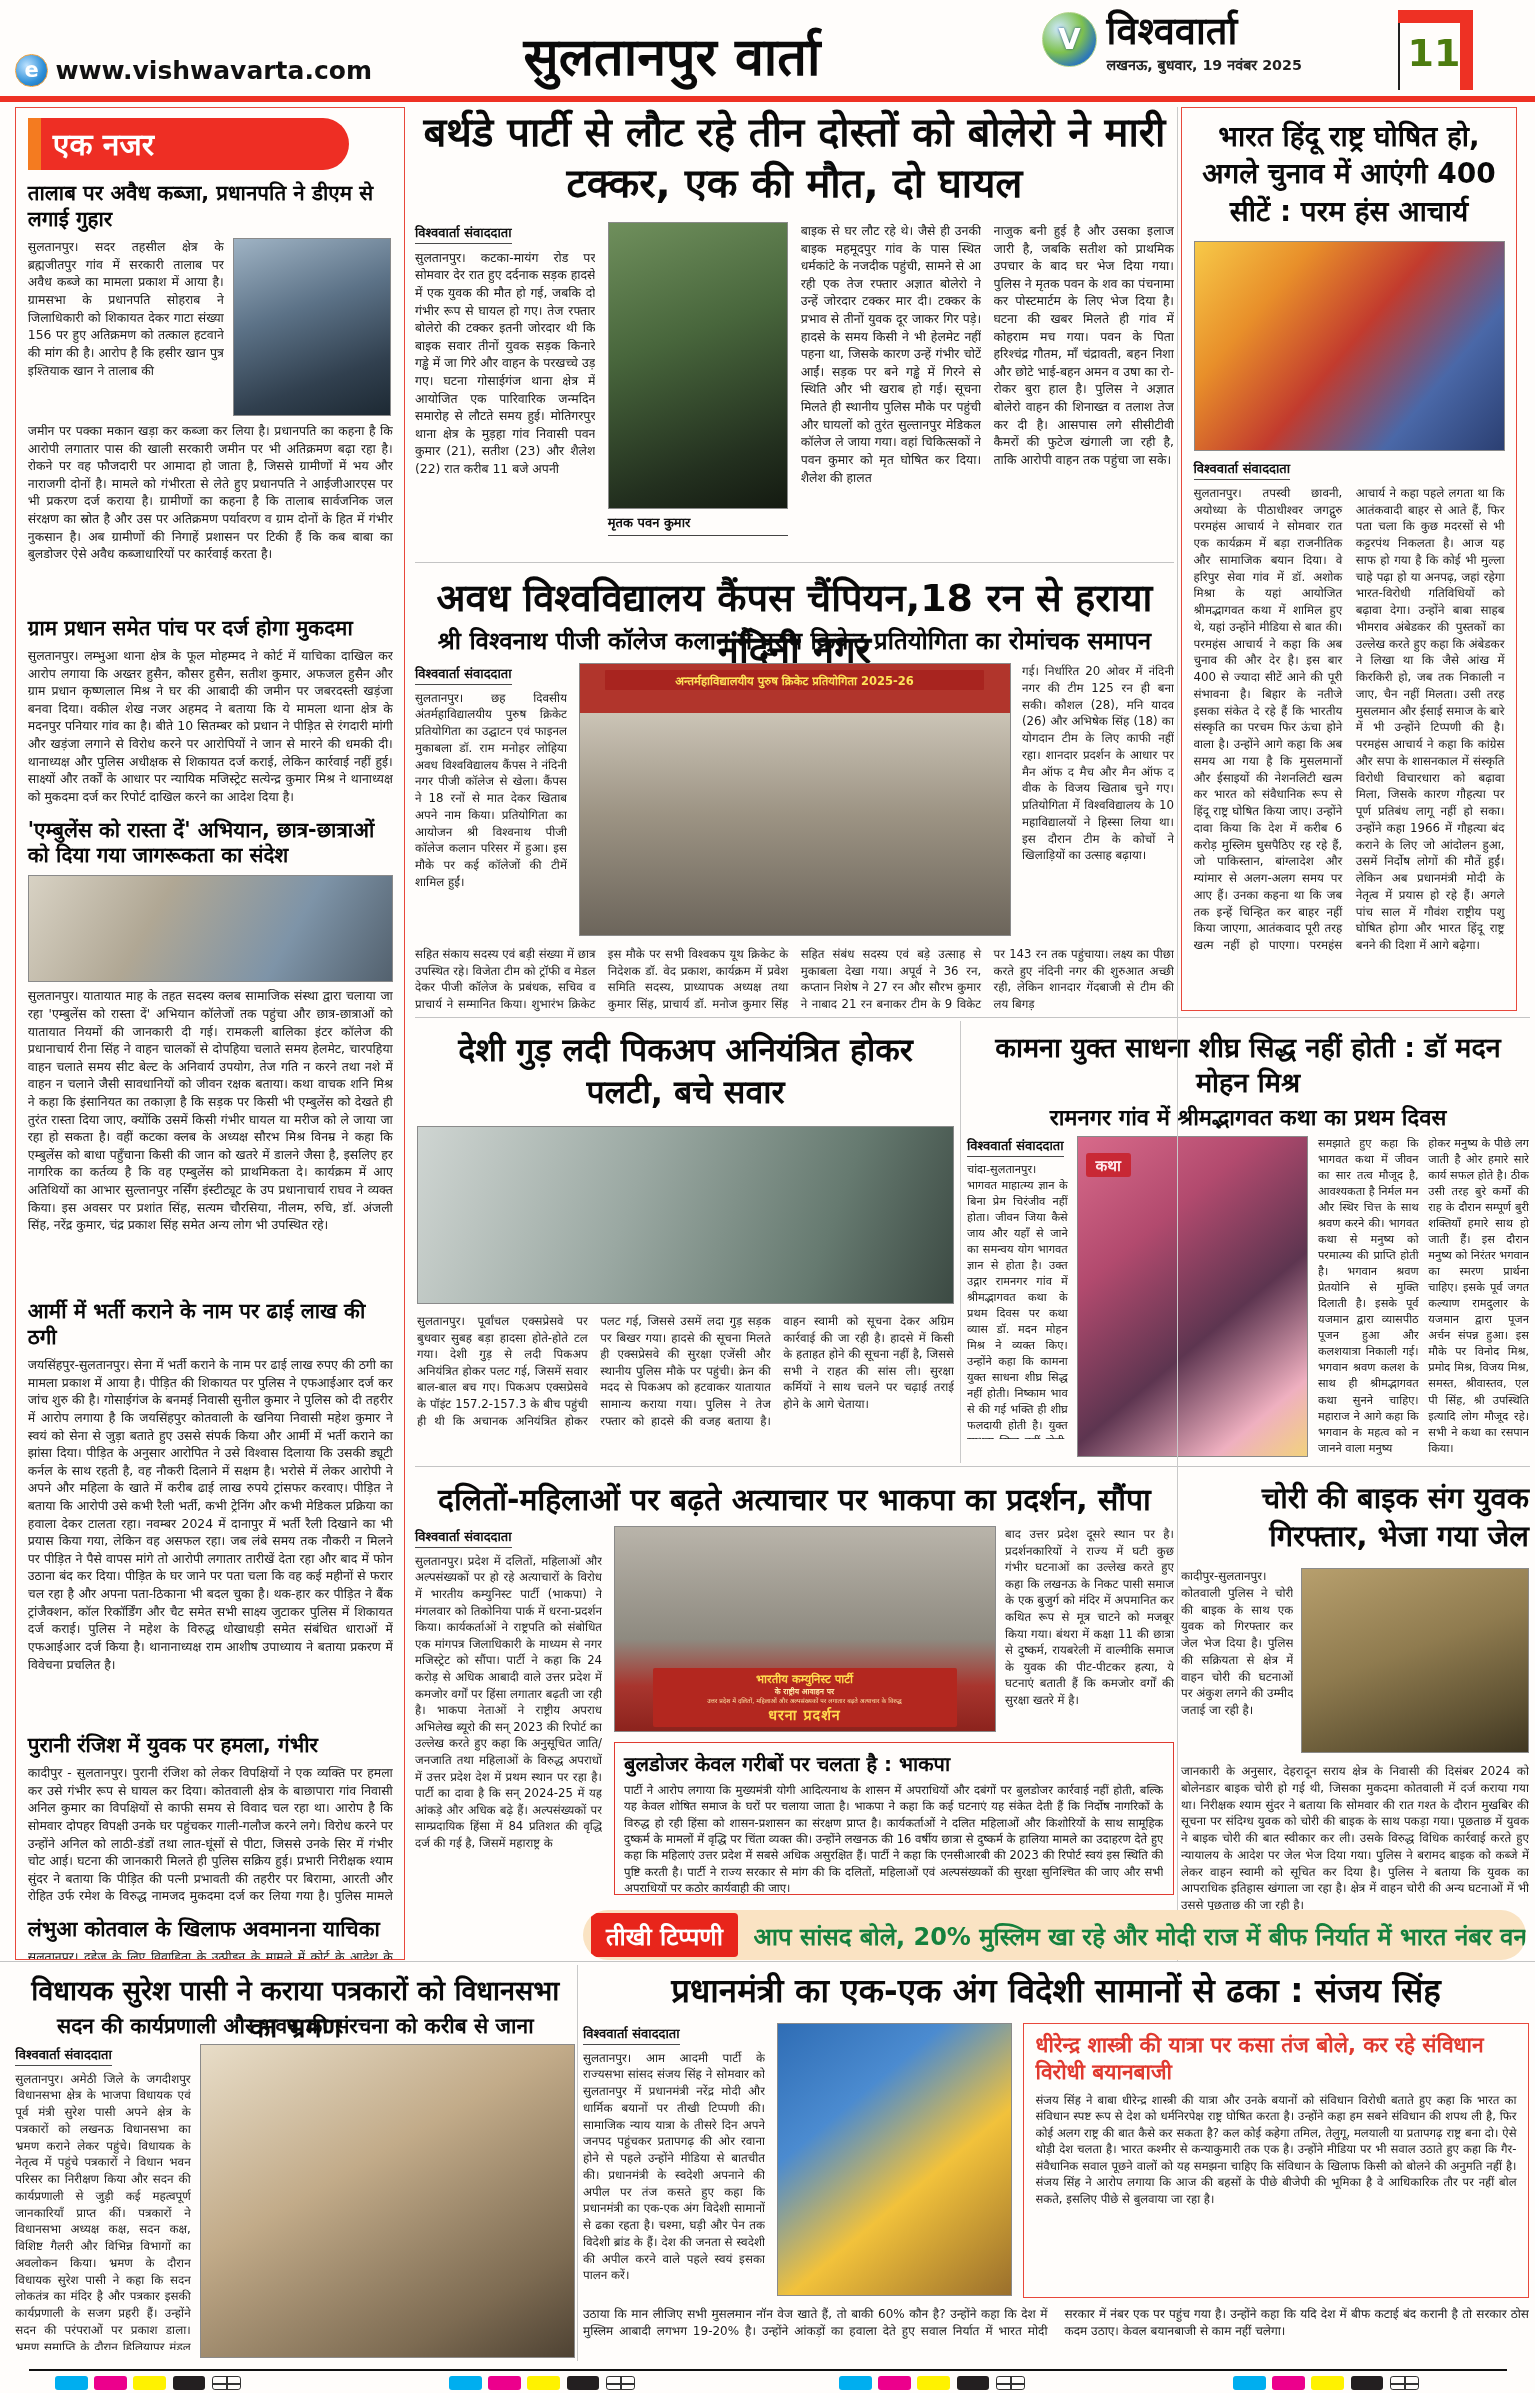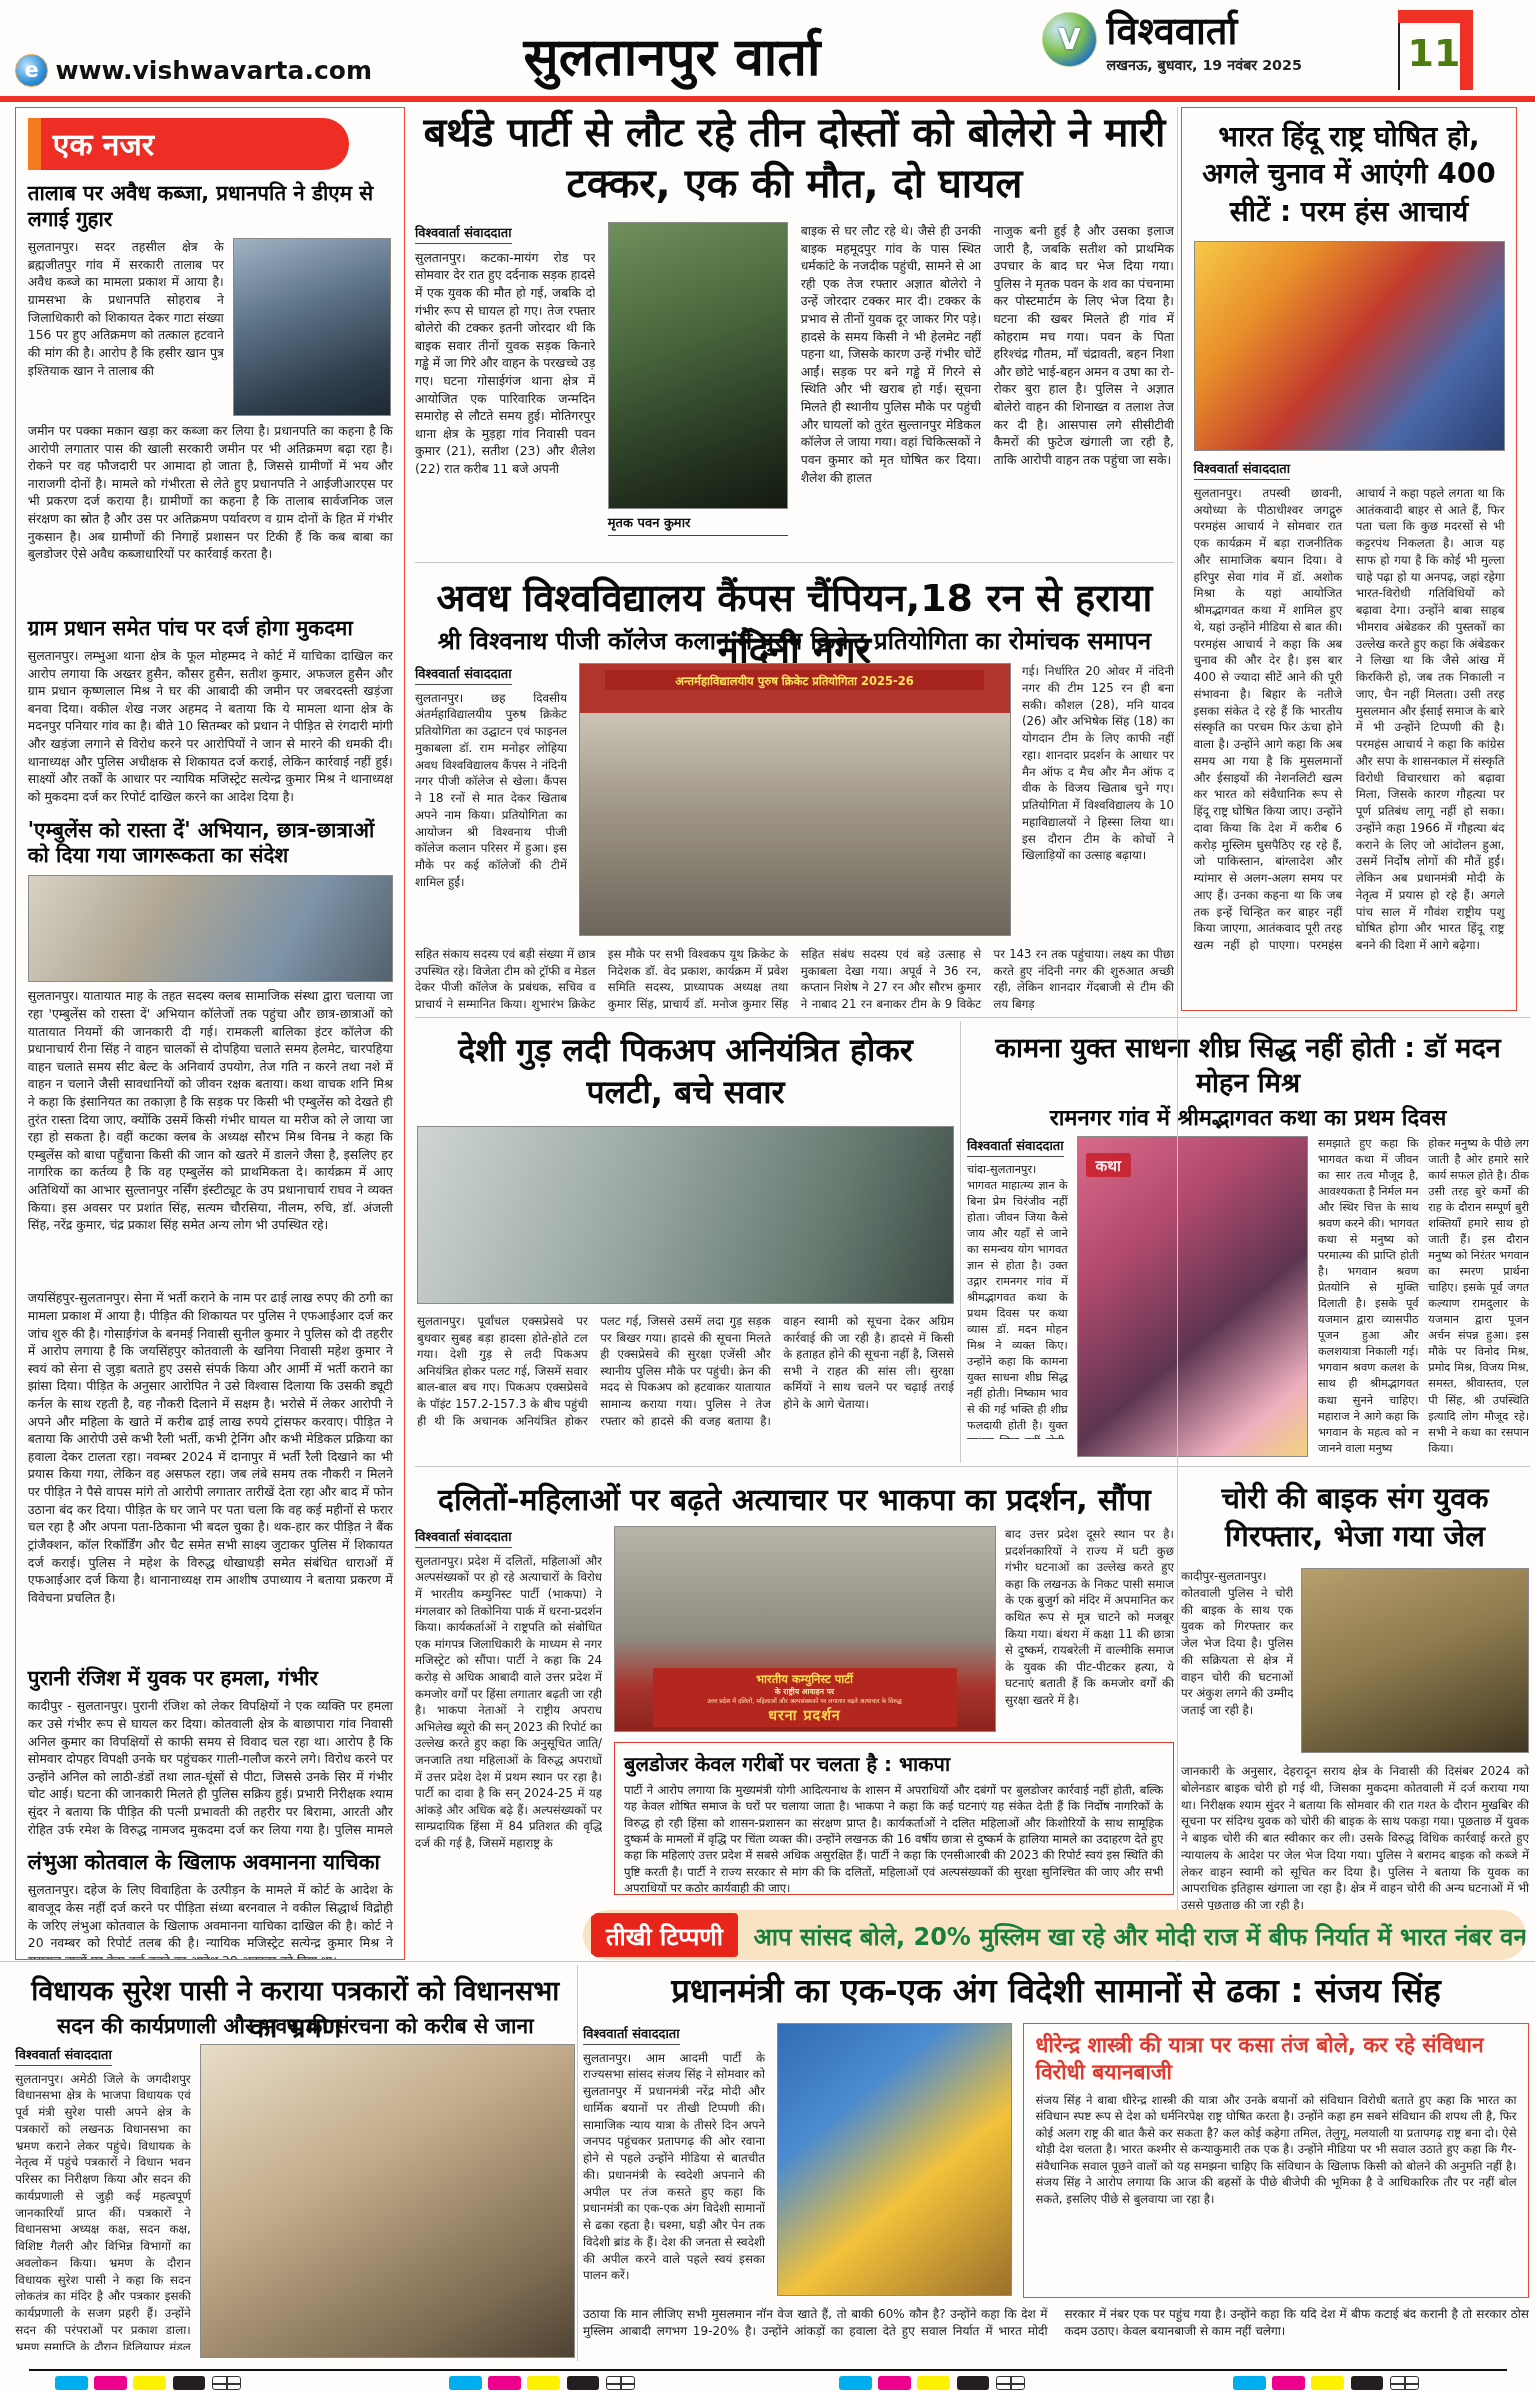--- a/index.html
+++ b/index.html
@@ -93,21 +93,21 @@
   .cpi-photo { width:382px; height:206px; flex:none;}
   .cpi-bannerlines { position:absolute; left:10%; bottom:3.8px; width:80%; background:#b3271f; color:#ffd94e; text-align:center; padding:2.9px 3.8px; border-radius:1.9px;}
   .cpi-bl1 { font-size:11.5px; font-weight:800;}
   .cpi-bl2 { font-size:7.6px; font-weight:700; color:#ffe9a8;}
   .cpi-bl3 { font-size:6.2px; color:#ffe9a8;}
   .cpi-bl4 { font-size:14.3px; font-weight:800; letter-spacing:1px;}
   .cpi-box { border:1.9px solid #e03a2f; padding:7.6px 9.6px; height:153px; overflow:hidden;}
   .cpi-box-h { font-size:20px; font-weight:800; color:#0a0a0a; margin-bottom:4.8px;}
 
   
-  .bk-h { left:1181px; top:1480px; width:348px; font-size:29px; line-height:1.3;}
+  .bk-h { left:1181px; top:1480px; width:348px; font-size:29px; line-height:1.3;text-align:right;}
   .bk-row { left:1181px; top:1568px; width:348px; height:187px; display:flex; gap:7.6px;}
   .bk-photo { width:228px; height:185px; flex:none;}
   .bk-body { left:1181px; top:1763px; width:348px; height:199px; font-size:11.8px;}
 
   
   .mla-h { left:15.3px; top:1971px; width:560px; font-size:27px;}
   .mla-sub { left:15.3px; top:2011px; width:560px; font-size:21px; font-weight:800;}
   .mla-row { left:15.3px; top:2044px; width:560px; height:315px; display:flex; gap:9.6px;}
   .mla-photo { width:375px; height:314px; flex:none;}
 
@@ -168,20 +168,21 @@
     </div>
     <div class="body-txt" style="height:184px;margin-top:5.7px;">जमीन पर पक्का मकान खड़ा कर कब्जा कर लिया है। प्रधानपति का कहना है कि आरोपी लगातार पास की खाली सरकारी जमीन पर भी अतिक्रमण बढ़ा रहा है। रोकने पर वह फौजदारी पर आमादा हो जाता है, जिससे ग्रामीणों में भय और नाराजगी दोनों है। मामले को गंभीरता से लेते हुए प्रधानपति ने आईजीआरएस पर भी प्रकरण दर्ज कराया है। ग्रामीणों का कहना है कि तालाब सार्वजनिक जल संरक्षण का स्रोत है और उस पर अतिक्रमण पर्यावरण व ग्राम दोनों के हित में गंभीर नुकसान है। अब ग्रामीणों की निगाहें प्रशासन पर टिकी हैं कि कब बाबा का बुलडोजर ऐसे अवैध कब्जाधारियों पर कार्रवाई करता है।</div>
 
     <div class="ek-h">ग्राम प्रधान समेत पांच पर दर्ज होगा मुकदमा</div>
     <div class="body-txt" style="height:161px;">सुलतानपुर। लम्भुआ थाना क्षेत्र के फूल मोहम्मद ने कोर्ट में याचिका दाखिल कर आरोप लगाया कि अख्तर हुसैन, कौसर हुसैन, सतीश कुमार, अफजल हुसैन और ग्राम प्रधान कृष्णलाल मिश्र ने घर की आबादी की जमीन पर जबरदस्ती खड़ंजा बनवा दिया। वकील शेख नजर अहमद ने बताया कि ये मामला थाना क्षेत्र के मदनपुर पनियार गांव का है। बीते 10 सितम्बर को प्रधान ने पीड़ित से रंगदारी मांगी और खड़ंजा लगाने से विरोध करने पर आरोपियों ने जान से मारने की धमकी दी। थानाध्यक्ष और पुलिस अधीक्षक से शिकायत दर्ज कराई, लेकिन कार्रवाई नहीं हुई। साक्ष्यों और तर्कों के आधार पर न्यायिक मजिस्ट्रेट सत्येन्द्र कुमार मिश्र ने थानाध्यक्ष को मुकदमा दर्ज कर रिपोर्ट दाखिल करने का आदेश दिया है।</div>
 
     <div class="ek-h">'एम्बुलेंस को रास्ता दें' अभियान, छात्र-छात्राओं को दिया गया जागरूकता का संदेश</div>
     <div class="photo ph-group" style="width:100%;height:107px;margin-bottom:5.7px;"></div>
     <div class="body-txt" style="height:302px;">सुलतानपुर। यातायात माह के तहत सदस्य क्लब सामाजिक संस्था द्वारा चलाया जा रहा 'एम्बुलेंस को रास्ता दें' अभियान कॉलेजों तक पहुंचा और छात्र-छात्राओं को यातायात नियमों की जानकारी दी गई। रामकली बालिका इंटर कॉलेज की प्रधानाचार्य रीना सिंह ने वाहन चालकों से दोपहिया चलाते समय हेलमेट, चारपहिया वाहन चलाते समय सीट बेल्ट के अनिवार्य उपयोग, तेज गति न करने तथा नशे में वाहन न चलाने जैसी सावधानियों को जीवन रक्षक बताया। कथा वाचक शनि मिश्र ने कहा कि इंसानियत का तकाज़ा है कि सड़क पर किसी भी एम्बुलेंस को देखते ही तुरंत रास्ता दिया जाए, क्योंकि उसमें किसी गंभीर घायल या मरीज को ले जाया जा रहा हो सकता है। वहीं कटका क्लब के अध्यक्ष सौरभ मिश्र विनम्र ने कहा कि एम्बुलेंस को बाधा पहुँचाना किसी की जान को खतरे में डालने जैसा है, इसलिए हर नागरिक का कर्तव्य है कि वह एम्बुलेंस को प्राथमिकता दे। कार्यक्रम में आए अतिथियों का आभार सुल्तानपुर नर्सिंग इंस्टीट्यूट के उप प्रधानाचार्य राघव ने व्यक्त किया। इस अवसर पर प्रशांत सिंह, सत्यम चौरसिया, नीलम, रुचि, डॉ. अंजली सिंह, नरेंद्र कुमार, चंद्र प्रकाश सिंह समेत अन्य लोग भी उपस्थित रहे।</div>
 
+    <div class="ek-h">आर्मी में भर्ती कराने के नाम पर ढाई लाख की ठगी</div>
     <div class="body-txt" style="height:367px;">जयसिंहपुर-सुलतानपुर। सेना में भर्ती कराने के नाम पर ढाई लाख रुपए की ठगी का मामला प्रकाश में आया है। पीड़ित की शिकायत पर पुलिस ने एफआईआर दर्ज कर जांच शुरु की है। गोसाईगंज के बनमई निवासी सुनील कुमार ने पुलिस को दी तहरीर में आरोप लगाया है कि जयसिंहपुर कोतवाली के खनिया निवासी महेश कुमार ने स्वयं को सेना से जुड़ा बताते हुए उससे संपर्क किया और आर्मी में भर्ती कराने का झांसा दिया। पीड़ित के अनुसार आरोपित ने उसे विश्वास दिलाया कि उसकी ड्यूटी कर्नल के साथ रहती है, वह नौकरी दिलाने में सक्षम है। भरोसे में लेकर आरोपी ने अपने और महिला के खाते में करीब ढाई लाख रुपये ट्रांसफर करवाए। पीड़ित ने बताया कि आरोपी उसे कभी रैली भर्ती, कभी ट्रेनिंग और कभी मेडिकल प्रक्रिया का हवाला देकर टालता रहा। नवम्बर 2024 में दानापुर में भर्ती रैली दिखाने का भी प्रयास किया गया, लेकिन वह असफल रहा। जब लंबे समय तक नौकरी न मिलने पर पीड़ित ने पैसे वापस मांगे तो आरोपी लगातार तारीखें देता रहा और बाद में फोन उठाना बंद कर दिया। पीड़ित के घर जाने पर पता चला कि वह कई महीनों से फरार चल रहा है और अपना पता-ठिकाना भी बदल चुका है। थक-हार कर पीड़ित ने बैंक ट्रांजैक्शन, कॉल रिकॉर्डिंग और चैट समेत सभी साक्ष्य जुटाकर पुलिस में शिकायत दर्ज कराई। पुलिस ने महेश के विरुद्ध धोखाधड़ी समेत संबंधित धाराओं में एफआईआर दर्ज किया है। थानानाध्यक्ष राम आशीष उपाध्याय ने बताया प्रकरण में विवेचना प्रचलित है।</div>
 
     <div class="ek-h">पुरानी रंजिश में युवक पर हमला, गंभीर</div>
     <div class="body-txt" style="height:143px;">कादीपुर - सुलतानपुर। पुरानी रंजिश को लेकर विपक्षियों ने एक व्यक्ति पर हमला कर उसे गंभीर रूप से घायल कर दिया। कोतवाली क्षेत्र के बाछापारा गांव निवासी अनिल कुमार का विपक्षियों से काफी समय से विवाद चल रहा था। आरोप है कि सोमवार दोपहर विपक्षी उनके घर पहुंचकर गाली-गलौज करने लगे। विरोध करने पर उन्होंने अनिल को लाठी-डंडों तथा लात-घूंसों से पीटा, जिससे उनके सिर में गंभीर चोट आई। घटना की जानकारी मिलते ही पुलिस सक्रिय हुई। प्रभारी निरीक्षक श्याम सुंदर ने बताया कि पीड़ित की पत्नी प्रभावती की तहरीर पर बिरामा, आरती और रोहित उर्फ रमेश के विरुद्ध नामजद मुकदमा दर्ज कर लिया गया है। पुलिस मामले की जांच में जुट गई है।</div>
 
     <div class="ek-h">लंभुआ कोतवाल के खिलाफ अवमानना याचिका</div>
     <div class="body-txt" style="height:92px;">सुलतानपुर। दहेज के लिए विवाहिता के उत्पीड़न के मामले में कोर्ट के आदेश के बावजूद केस नहीं दर्ज करने पर पीड़िता संध्या बरनवाल ने वकील सिद्धार्थ विद्रोही के जरिए लंभुआ कोतवाल के खिलाफ अवमानना याचिका दाखिल की है। कोर्ट ने 20 नवम्बर को रिपोर्ट तलब की है। न्यायिक मजिस्ट्रेट सत्येन्द्र कुमार मिश्र ने ससुराल वालों पर केस दर्ज करने का आदेश 29 अक्टूबर को दिया था।</div>
   </div>
 
   <div class="abs acc-h hl">बर्थडे पार्टी से लौट रहे तीन दोस्तों को बोलेरो ने मारी टक्कर, एक की मौत, दो घायल</div>

